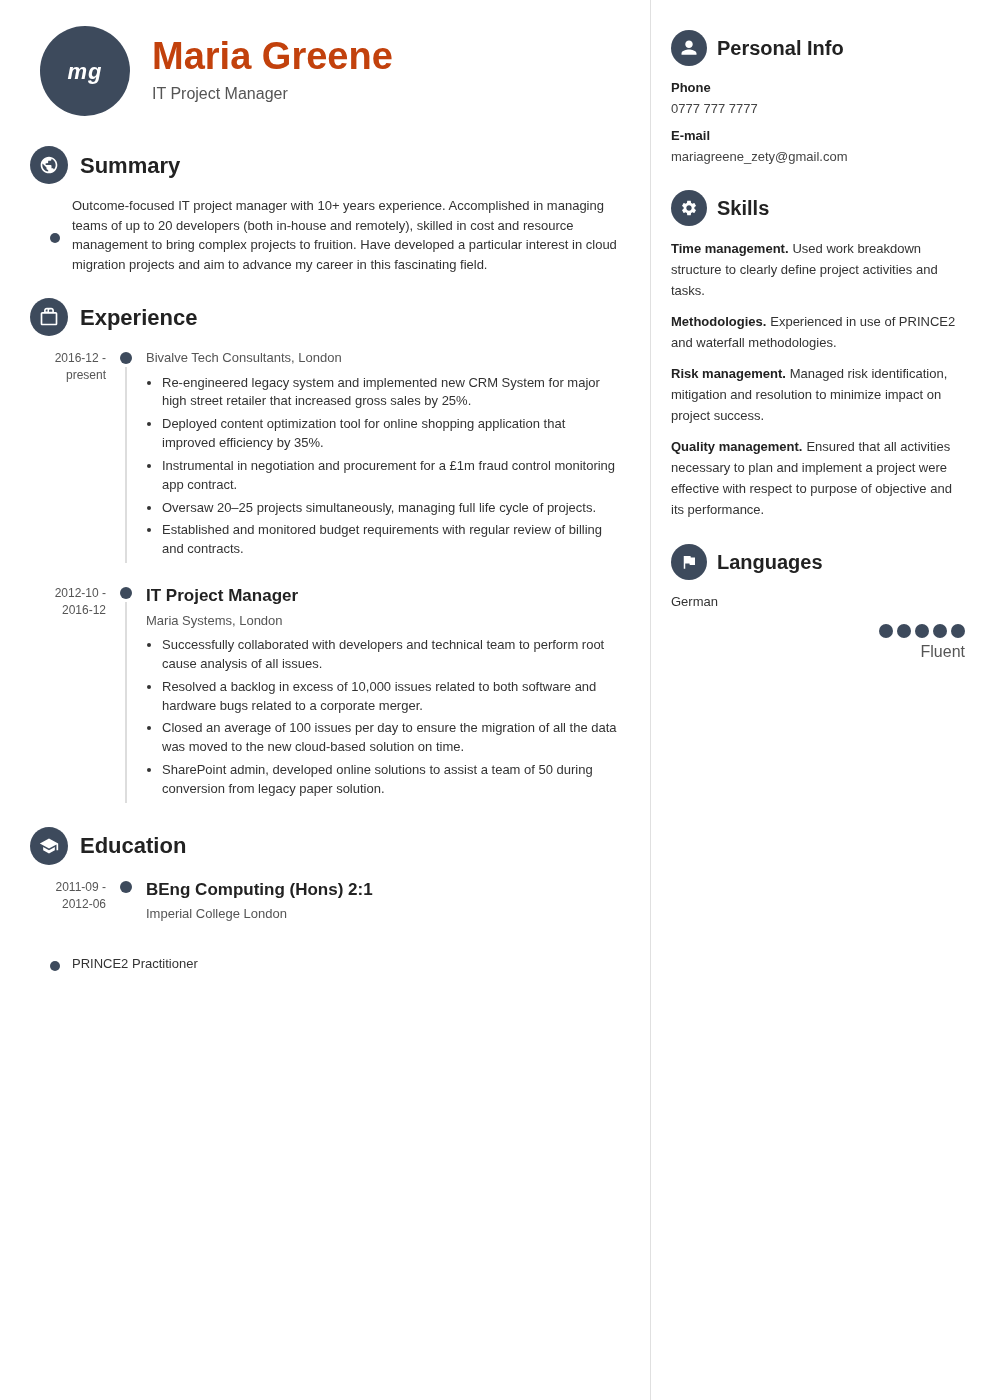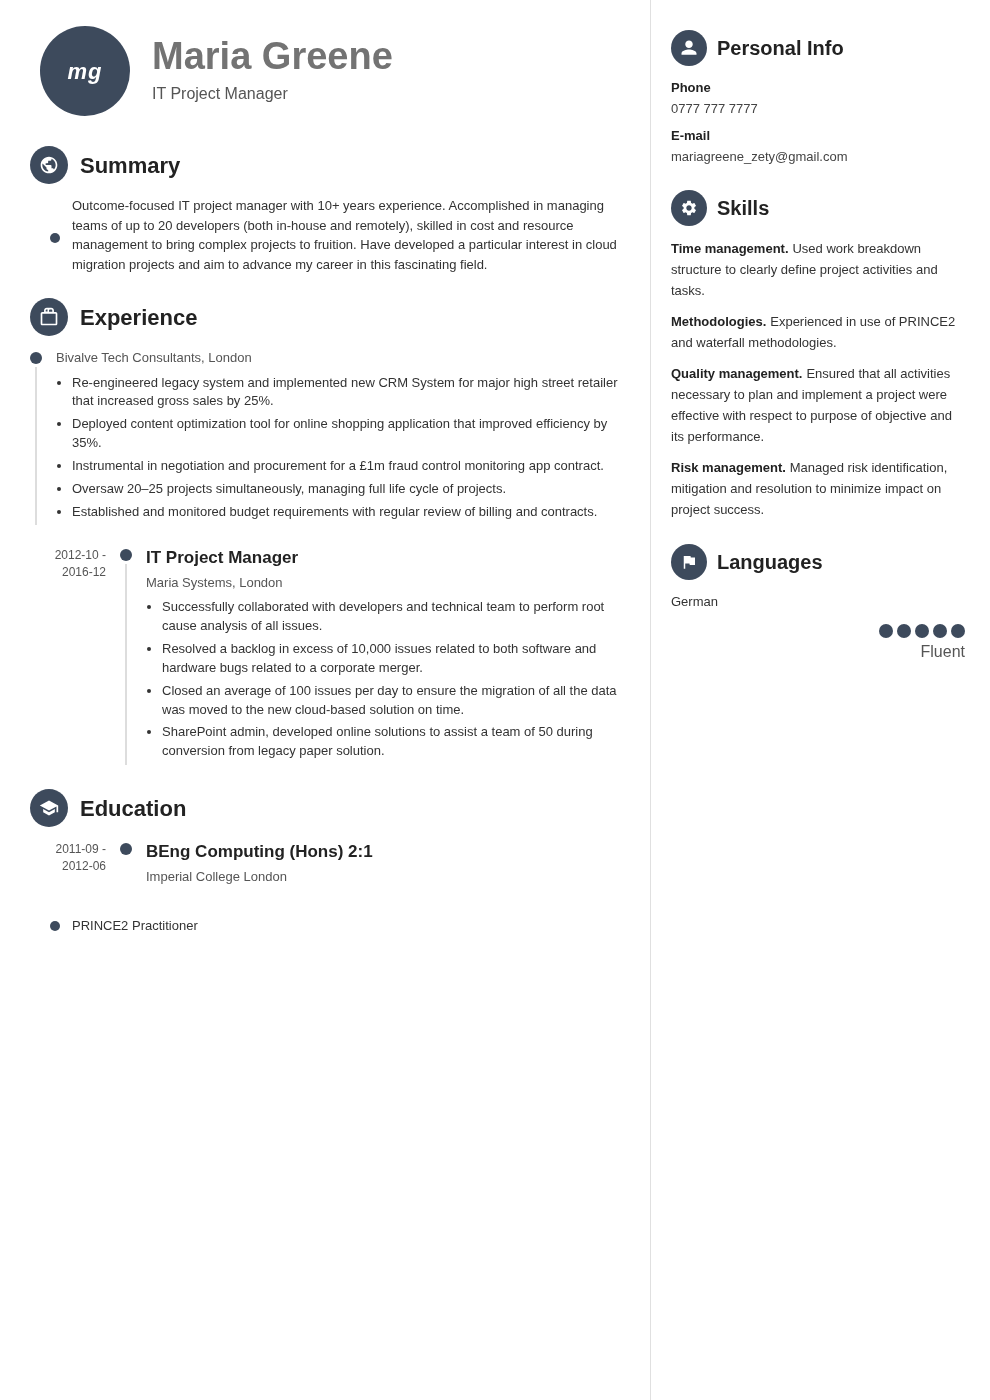--- a/index.html
+++ b/index.html
@@ -57,21 +57,21 @@
       color: #fff;
       font-size: 22px;
       font-style: italic;
       font-weight: bold;
       letter-spacing: 1px;
     }
 
     .header-text h1 {
       font-size: 38px;
       font-weight: bold;
-      color: #737373;
+      color: #c2410c;
       line-height: 1.1;
     }
 
     .header-text .subtitle {
       font-size: 16px;
       color: #555;
       margin-top: 4px;
     }
 
     
@@ -193,21 +193,21 @@
 
     .summary-text {
       font-size: 13px;
       color: #333;
       line-height: 1.5;
     }
 
     
     .cert-bullet {
       display: flex;
-      align-items: flex-start;
+      align-items: center;
       padding-left: 20px;
       margin-bottom: 6px;
     }
 
     .cert-dot {
       width: 10px;
       height: 10px;
       border-radius: 50%;
       background: #3d4a5c;
       margin-right: 12px;
@@ -360,20 +360,24 @@
         <div class="section-icon">
 
           <svg class="icon-svg" viewBox="0 0 24 24">
             <path d="M20 6h-2.18c.07-.44.18-.88.18-1.35C18 2.54 16.46 1 14.65 1h-5.3C7.54 1 6 2.54 6 4.65c0 .47.11.91.18 1.35H4c-1.11 0-2 .89-2 2v12c0 1.11.89 2 2 2h16c1.11 0 2-.89 2-2V8c0-1.11-.89-2-2-2zm-5.35-3c.74 0 1.35.61 1.35 1.65 0 .37-.07.71-.14 1.01h-3.72c-.07-.3-.14-.64-.14-1.01C12 3.61 12.61 3 13.35 3h1.3zM10 3h.41c-.14.42-.21.84-.21 1.35 0 .35.05.68.12 1.01H8.14c-.07-.33-.14-.66-.14-1.01C8 3.54 8.54 3 9.65 3H10zM20 20H4V8h16v12z"></path>
           </svg>
         </div>
         <span class="section-title">Experience</span>
       </div>
 
       <div class="timeline-item">
+        <div class="timeline-date">
+          <span>2016-12 -</span><br>
+          <span>present</span>
+        </div>
         <div class="timeline-dot-col">
           <div class="timeline-dot"></div>
           <div class="timeline-line"></div>
         </div>
         <div class="timeline-content">
           <div class="job-company">Bivalve Tech Consultants, London</div>
           <ul class="job-bullets">
             <li>Re-engineered legacy system and implemented new CRM System for major high street retailer that increased gross sales by 25%.</li>
             <li>Deployed content optimization tool for online shopping application that improved efficiency by 35%.</li>
             <li>Instrumental in negotiation and procurement for a £1m fraud control monitoring app contract.</li>
@@ -470,26 +474,26 @@
       </div>
       <div class="skill-item">
         <span class="skill-name">Time management.</span>
         <span class="skill-desc"> Used work breakdown structure to clearly define project activities and tasks.</span>
       </div>
       <div class="skill-item">
         <span class="skill-name">Methodologies.</span>
         <span class="skill-desc"> Experienced in use of PRINCE2 and waterfall methodologies.</span>
       </div>
       <div class="skill-item">
+        <span class="skill-name">Risk management.</span>
+        <span class="skill-desc"> Managed risk identification, mitigation and resolution to minimize impact on project success.</span>
+      </div>
+      <div class="skill-item">
         <span class="skill-name">Quality management.</span>
         <span class="skill-desc"> Ensured that all activities necessary to plan and implement a project were effective with respect to purpose of objective and its performance.</span>
-      </div>
-      <div class="skill-item">
-        <span class="skill-name">Risk management.</span>
-        <span class="skill-desc"> Managed risk identification, mitigation and resolution to minimize impact on project success.</span>
       </div>
     </div>
 
     <div class="right-section">
       <div class="right-section-header">
         <div class="right-section-icon">
 
           <svg style="width:18px;height:18px;fill:#fff;" viewBox="0 0 24 24">
             <path d="M14.4 6L14 4H5v17h2v-7h5.6l.4 2h7V6z"></path>
           </svg>

